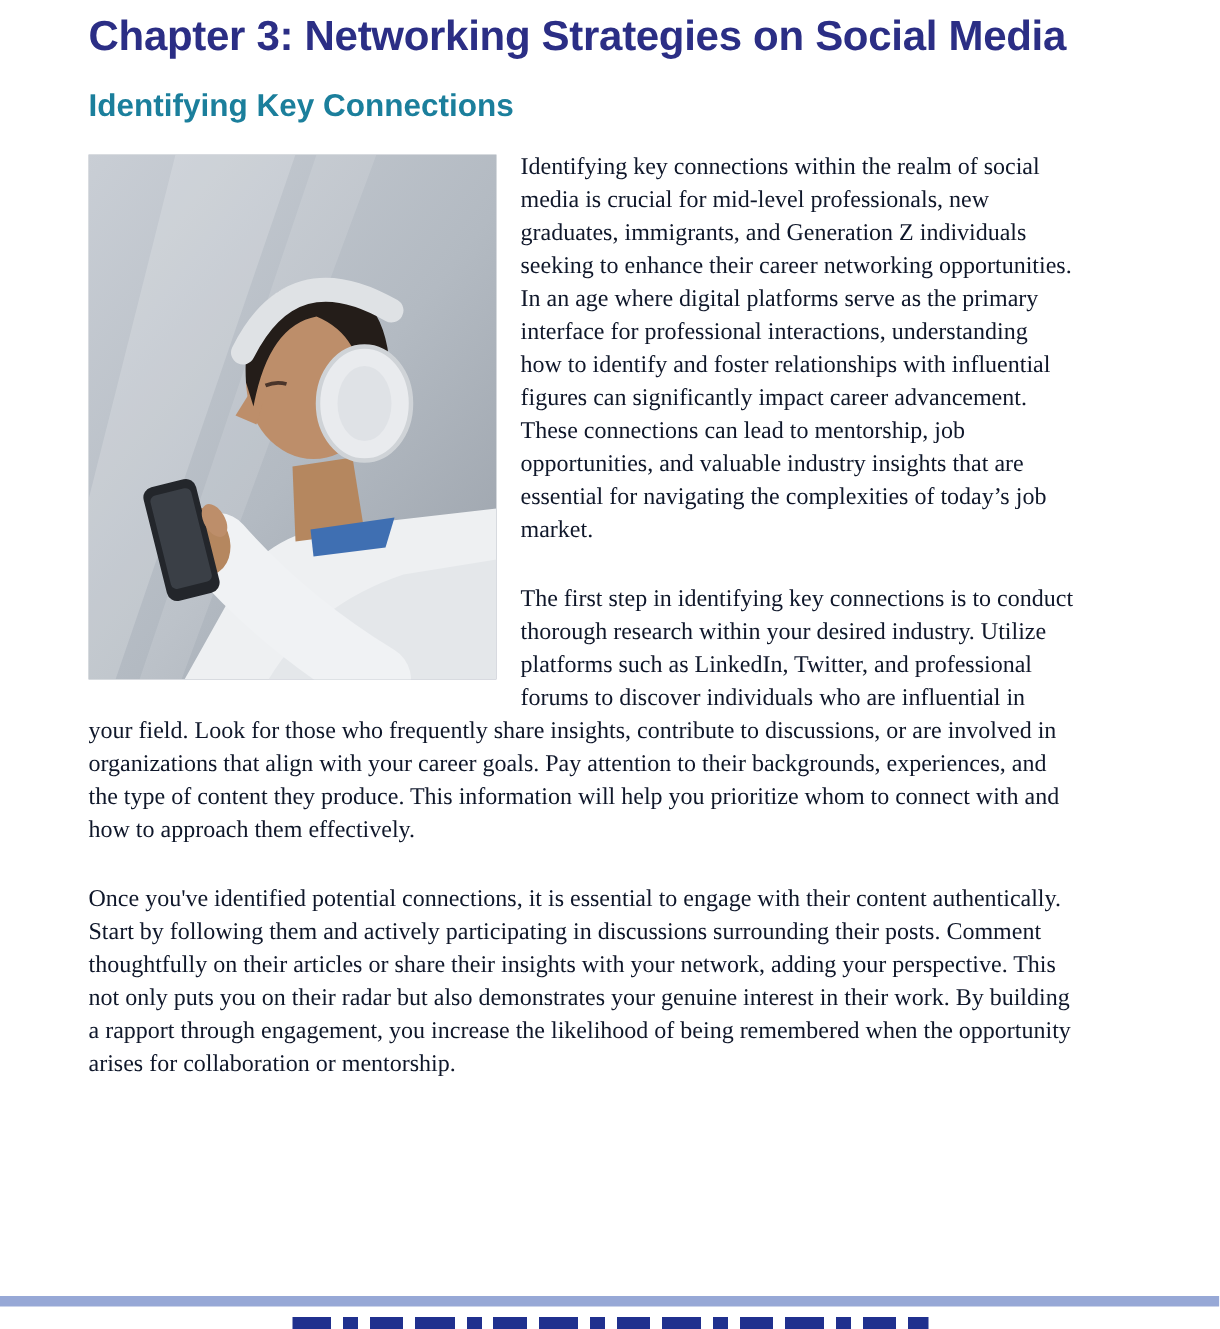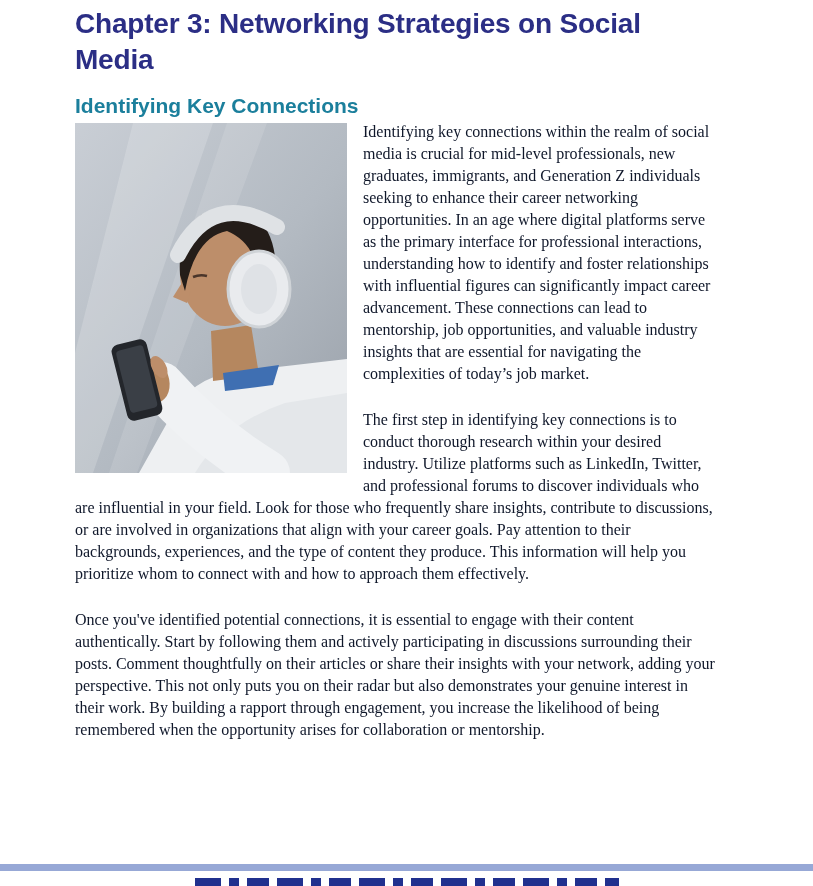--- a/index.html
+++ b/index.html
@@ -9,33 +9,33 @@
   }
   .page {
     position: relative;
     width: 813px;
     height: 886px;
     background: #ffffff;
     overflow: hidden;
     font-family: "Liberation Serif", serif;
   }
   .content {
-    padding: 6px 97px 0 75px;
+    padding: 6px 97px 0 59px;
   }
   h1.chapter-title {
     margin: 0 0 16px 0;
     font-family: "Liberation Sans", sans-serif;
     font-weight: bold;
     font-size: 28px;
     line-height: 1.27;
     letter-spacing: -0.2px;
     color: var(--heading, #2b2e85);
   }
   h2.section-title {
-    margin: 0 0 3px 0;
+    margin: 0 0 18px 0;
     font-family: "Liberation Sans", sans-serif;
     font-weight: bold;
     font-size: 21px;
     line-height: 1.2;
     color: var(--subheading, #1b7f9c);
   }
   .article {
     color: #0f172a;
   }
   .article p {

